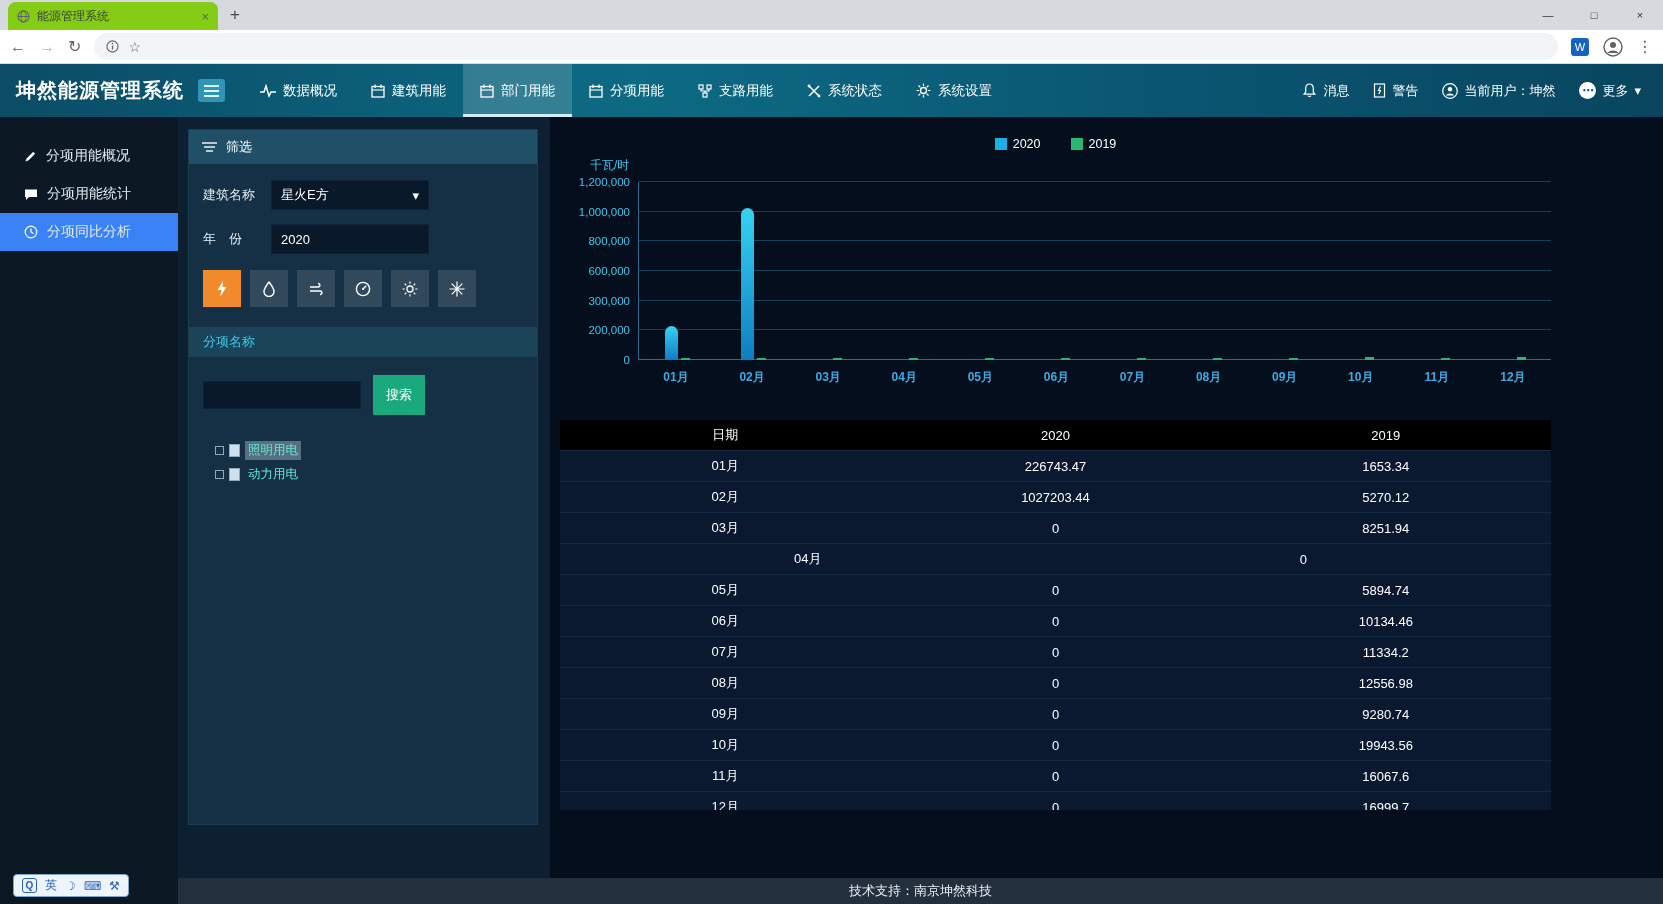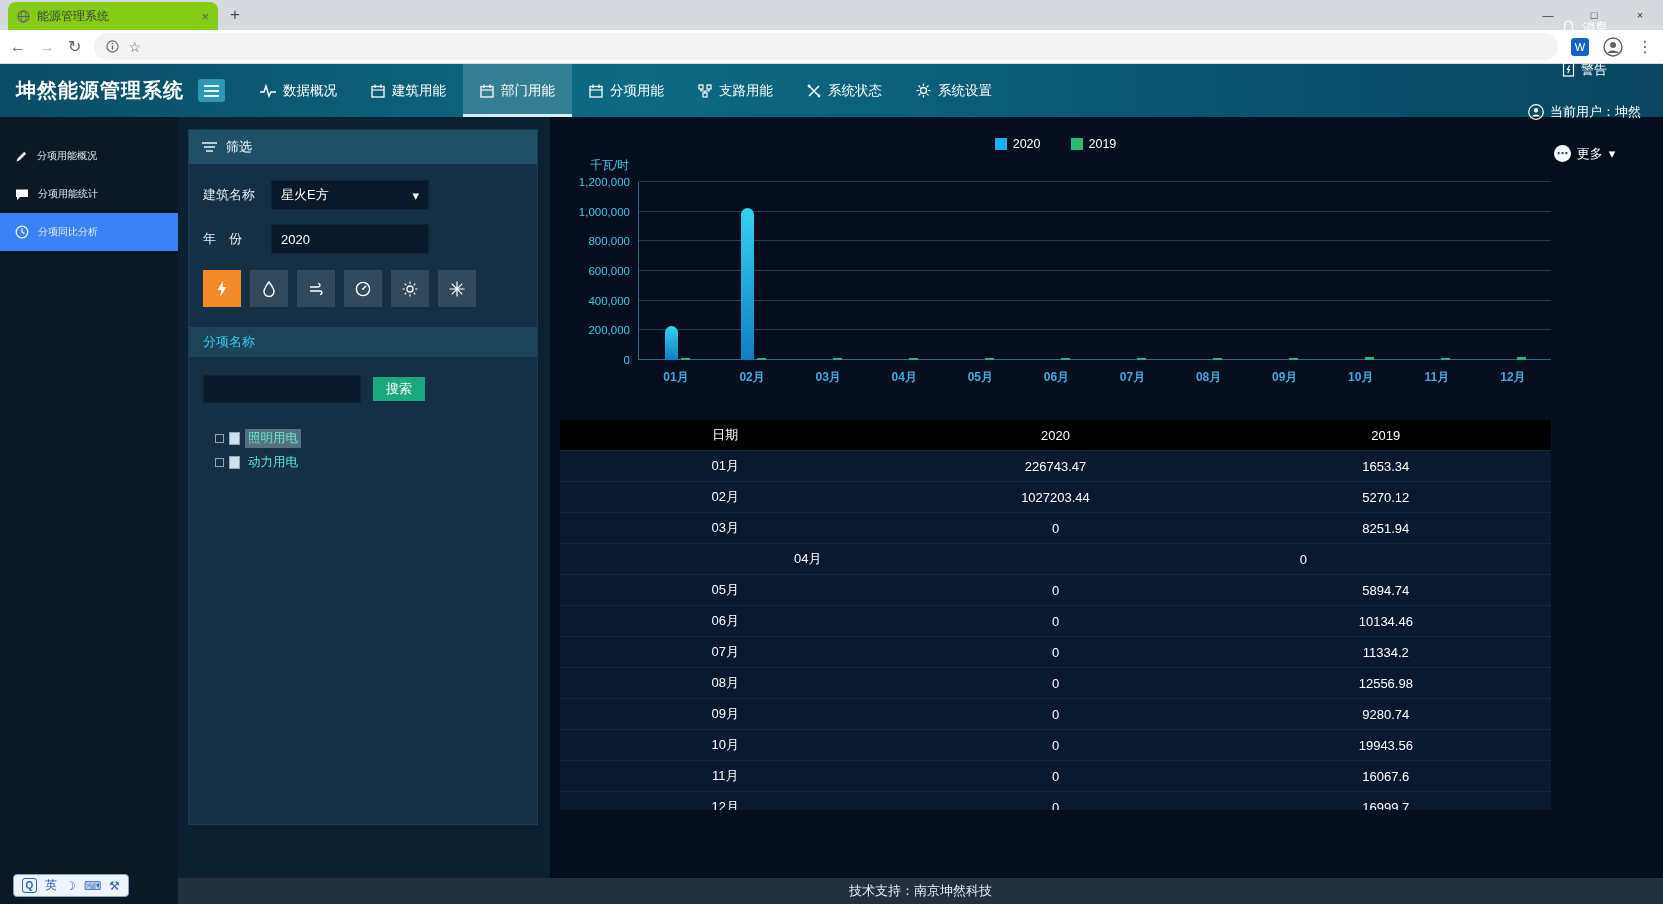--- a/index.html
+++ b/index.html
@@ -26,48 +26,48 @@
 .avatar-btn { width:22px; height:22px; border-radius:50%; display:flex; align-items:center; justify-content:center; }
 
 
 .topnav { height:53px; background:linear-gradient(90deg,#0b4c66 0%,#0d6a83 38%,#0a5672 70%,#09455f 100%); display:flex; align-items:center; padding:0 0 0 16px; flex:none; }
 .brand { color:#fff; font-size:20px; font-weight:bold; letter-spacing:1px; white-space:nowrap; }
 .menu-toggle { width:27px; height:23px; background:#2f97b5; border-radius:3px; margin:0 18px 0 14px; display:flex; flex-direction:column; align-items:center; justify-content:center; gap:3px; }
 .menu-toggle i { display:block; width:15px; height:2px; background:#dff5fb; }
 .nav-item { height:53px; padding:0 17px; display:flex; align-items:center; gap:7px; color:#fff; font-size:13.5px; white-space:nowrap; }
 .nav-item.active { background:rgba(255,255,255,.17); box-shadow:inset 0 -3px 0 #cfeef8; }
 .nav-item svg { flex:none; }
-.top-right { margin-left:auto; display:flex; align-items:center; gap:24px; color:#fff; font-size:13px; padding-right:22px;flex-direction:column; }
+.top-right { margin-left:auto; display:flex; gap:24px; color:#fff; font-size:13px; padding-right:22px; }
 .top-right .tr-item { display:flex; align-items:center; gap:6px; white-space:nowrap; }
 .more-circle { width:17px; height:17px; border-radius:50%; background:#fff; color:#0a5a74; font-size:11px; display:flex; align-items:center; justify-content:center; font-weight:bold; }
 
 
 .app-body { flex:1; display:flex; min-height:0; }
 .sidebar { width:178px; background:#0c1925; padding-top:20px; flex:none; }
-.side-item { height:38px; display:flex; align-items:center; gap:9px; padding:0 15px; color:#e2ebf1; font-size:10px; }
+.side-item { height:38px; display:flex; align-items:center; gap:9px; padding:0 24px; color:#e2ebf1; font-size:14px; }
 .side-item.active { background:#3b82f6; }
 .right-col { flex:1; display:flex; flex-direction:column; min-width:0; }
 .content-row { flex:1; display:flex; min-height:0; }
 
 
 .filter-col { width:372px; background:#0c2032; padding:12px 12px 0 10px; flex:none; }
 .filter-panel { background:#152f44; border:1px solid #1d3b51; height:696px; display:flex; flex-direction:column; }
 .fp-header { height:34px; background:#205068; display:flex; align-items:center; gap:9px; padding:0 13px; color:#fff; font-size:13px; flex:none; }
 .fp-body { padding:16px 14px 0 14px; }
 .form-row { display:flex; align-items:center; margin-bottom:14px; gap:12px; color:#e2ebf1; font-size:13px; }
 .form-label { width:56px; white-space:nowrap; }
 .select { width:158px; height:30px; background:#0a1929; border:1px solid #0e2336; color:#fff; font-size:13px; padding:0 9px; display:flex; align-items:center; justify-content:space-between; }
 .text-input { width:158px; height:30px; background:#0a1929; border:1px solid #0e2336; color:#fff; font-size:13px; padding:0 9px; font-family:inherit; }
 .energy-row { display:flex; gap:9px; margin:16px 0 20px; }
 .energy-btn { width:38px; height:37px; background:#32495c; display:flex; align-items:center; justify-content:center; border:none; }
 .energy-btn.active { background:#f08a2b; }
 .section-bar { height:30px; background:#1c4459; display:flex; align-items:center; padding:0 14px; color:#3fc6ea; font-size:13px; flex:none; }
 .search-row { display:flex; align-items:center; gap:12px; padding:18px 14px 0 14px; }
 .search-input { width:158px; height:28px; background:#0a1929; border:1px solid #0e2336; color:#fff; padding:0 8px; font-family:inherit; }
-.search-btn { width:52px; height:24px; background:#1aa87c; border:none; color:#fff; font-size:13px; }
+.search-btn { width:52px; height:40px; background:#1aa87c; border:none; color:#fff; font-size:13px; }
 .tree { padding:26px 0 0 26px; }
 .tree-item { display:flex; align-items:center; gap:5px; margin-bottom:5px; font-size:12.5px; color:#5eead4; }
 .tree-box { width:9px; height:9px; border:1px solid #8fa8b8; background:transparent; flex:none; }
 .tree-doc { width:11px; height:13px; background:#cfe0ec; flex:none; border:1px solid #8fa8b8; }
 .tree-label { padding:1px 3px; }
 .tree-item.selected .tree-label { background:#56707f; }
 
 
 .main { flex:1; min-width:0; padding:10px 112px 0 10px; display:flex; flex-direction:column; }
 .legend { display:flex; justify-content:center; gap:30px; margin:10px 0 6px; color:#fff; font-size:12.5px; }
@@ -358,21 +358,21 @@
               <span>2019</span>
             </span>
           </div>
           <div class="unit-label">千瓦/时</div>
           <div class="plot">
               <div class="gridline zero" style="bottom: 0%;"></div>
               <div class="ytick" style="bottom: 0%;">0</div>
               <div class="gridline" style="bottom: 16.6667%;"></div>
               <div class="ytick" style="bottom: 16.6667%;">200,000</div>
               <div class="gridline" style="bottom: 33.3333%;"></div>
-              <div class="ytick" style="bottom: 33.3333%;">400,000</div>
+              <div class="ytick" style="bottom: 33.3333%;">300,000</div>
               <div class="gridline" style="bottom: 50%;"></div>
               <div class="ytick" style="bottom: 50%;">600,000</div>
               <div class="gridline" style="bottom: 66.6667%;"></div>
               <div class="ytick" style="bottom: 66.6667%;">800,000</div>
               <div class="gridline" style="bottom: 83.3333%;"></div>
               <div class="ytick" style="bottom: 83.3333%;">1,000,000</div>
               <div class="gridline" style="bottom: 100%;"></div>
               <div class="ytick" style="bottom: 100%;">1,200,000</div>
               <div class="bars">
                 <div class="month-slot">

